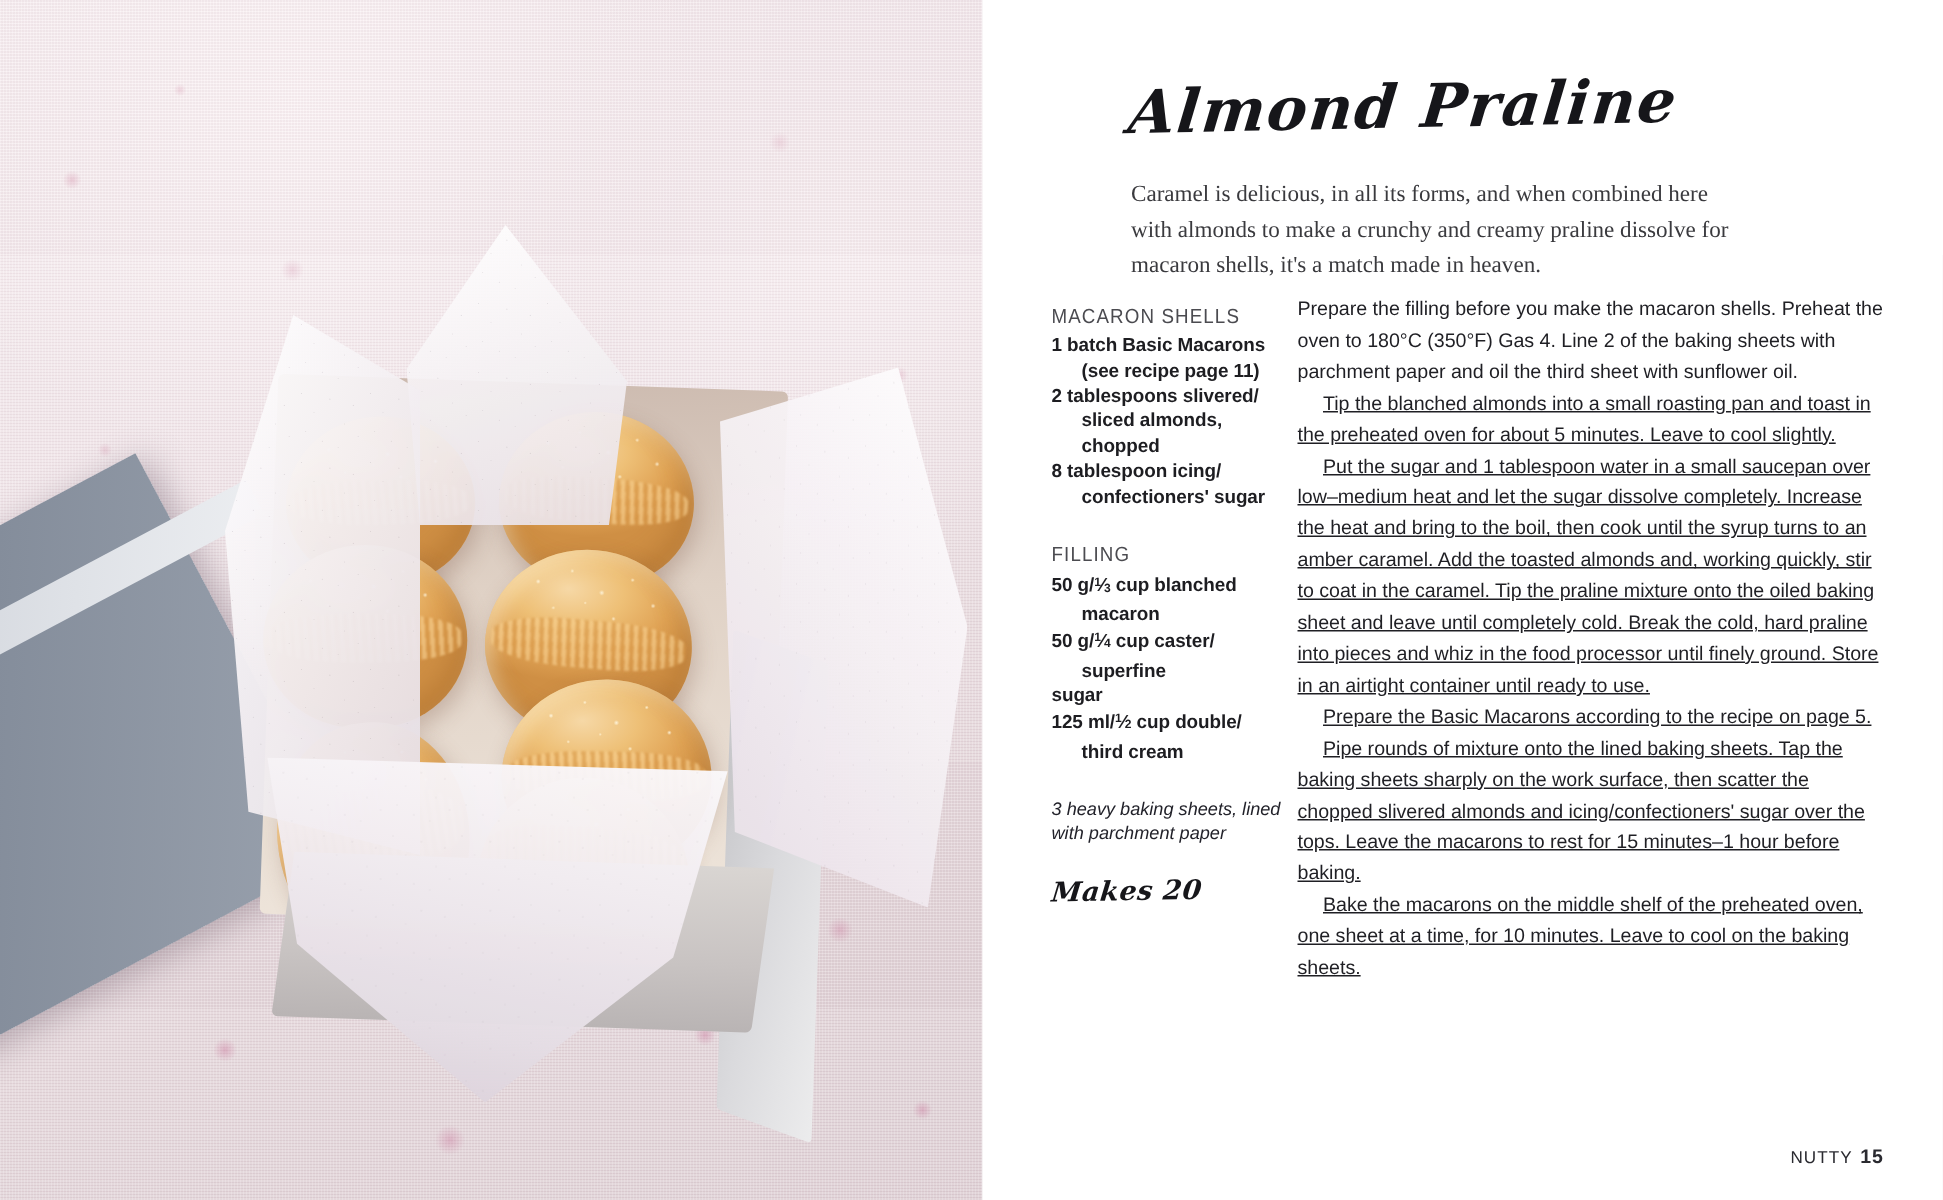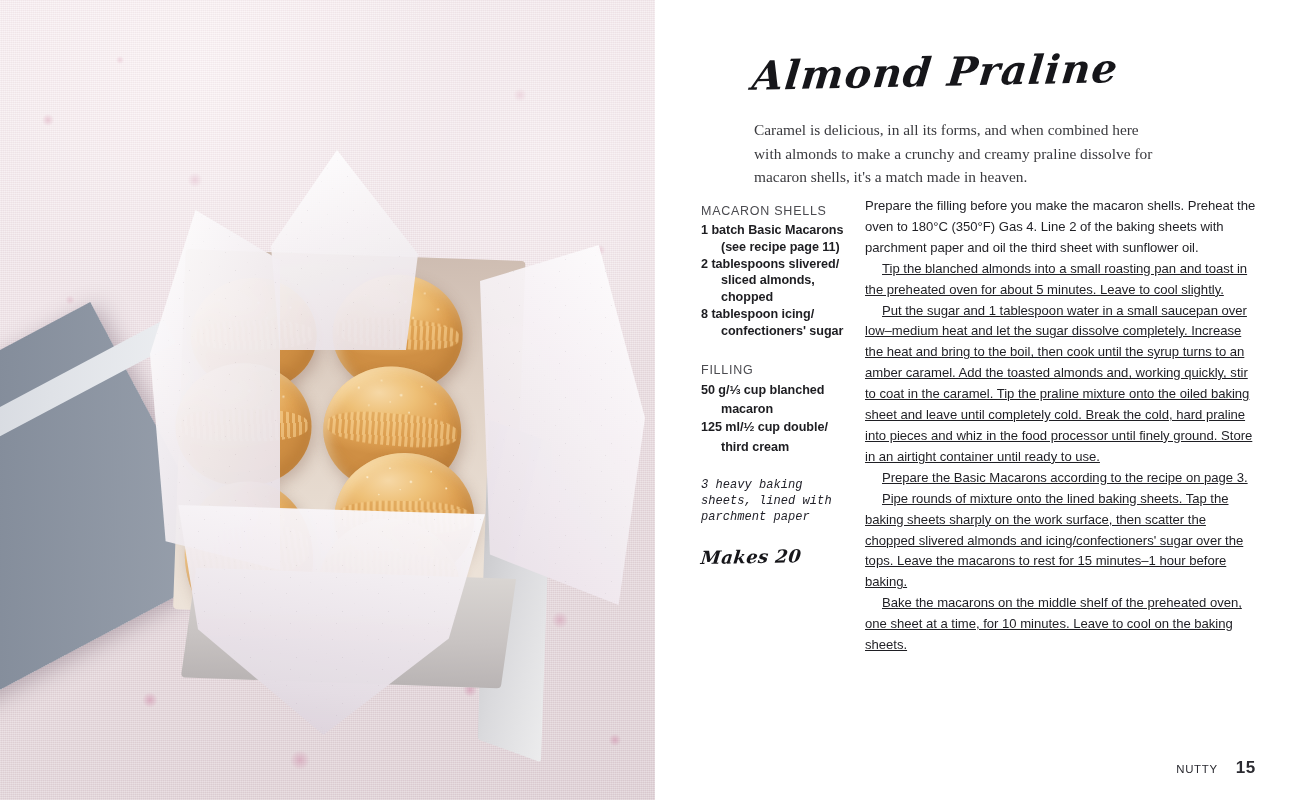--- a/index.html
+++ b/index.html
@@ -299,21 +299,21 @@
     letter-spacing: -.05px;
   }
   .ing-list li .cont {
     display: block;
     padding-left: 10px;
     text-indent: 0;
   }
 
   .equip-note {
     margin-top: 22px;
-    font-family: Liberation Mono, monospace;
+    font-family: Liberation Sans, sans-serif;
     font-size: 12.1px;
     font-style: italic;
     font-weight: 400;
     line-height: 16px;
     color: #22222a;
   }
 
   .makes {
     margin-top: 22px;
     font-family: "DejaVu Serif", serif;
@@ -341,22 +341,22 @@
     right: 39px;
     bottom: 22px;
     font-family: "Liberation Sans", sans-serif;
     font-size: 11.4px;
     letter-spacing: .7px;
     color: #2a2a30;
     white-space: nowrap;
   }
   .folio .pg {
     font-weight: 700;
-    font-size: 17px;
-    margin-left: 18px;
+    font-size: 13px;
+    margin-left: 5px;
   }
 
   sup, sub { font-size: .64em; }
   .frac sup { vertical-align: .42em; }
   .frac sub { vertical-align: -.05em; }
 </style>
 </head>
 <body>
 
 <div class="spread">
@@ -448,35 +448,40 @@
       </ul>
 
       <div class="sec-head gap">FILLING</div>
 
       <ul class="ing-list">
         <li>
           <span class="frac"><span>50 g/</span><sup>1</sup>⁄<sub>3</sub><span> cup blanched</span></span>
           <span class="cont">macaron</span>
         </li>
         <li>
+          <span class="frac"><span>50 g/</span><sup>1</sup>⁄<sub>4</sub><span> cup caster/</span></span>
+          <span class="cont">superfine</span>
+          <span style="display:block;">sugar</span>
+        </li>
+        <li>
           <span class="frac"><span>125 ml/</span><sup>1</sup>⁄<sub>2</sub><span> cup double/</span></span>
           <span class="cont">third cream</span>
         </li>
       </ul>
 
       <div class="equip-note">3 heavy baking sheets, lined with parchment paper</div>
 
       <div class="makes">Makes 20</div>
     </div>
 
     <div class="col-method method">
       <p>Prepare the filling before you make the macaron shells. Preheat the oven to 180°C (350°F) Gas 4. Line 2 of the baking sheets with parchment paper and oil the third sheet with sunflower oil.</p>
       <p>Tip the blanched almonds into a small roasting pan and toast in the preheated oven for about 5 minutes. Leave to cool slightly.</p>
       <p>Put the sugar and 1 tablespoon water in a small saucepan over low–medium heat and let the sugar dissolve completely. Increase the heat and bring to the boil, then cook until the syrup turns to an amber caramel. Add the toasted almonds and, working quickly, stir to coat in the caramel. Tip the praline mixture onto the oiled baking sheet and leave until completely cold. Break the cold, hard praline into pieces and whiz in the food processor until finely ground. Store in an airtight container until ready to use.</p>
-      <p>Prepare the Basic Macarons according to the recipe on page 3.</p>
+      <p>Prepare the Basic Macarons according to the recipe on page 5.</p>
       <p>Pipe rounds of mixture onto the lined baking sheets. Tap the baking sheets sharply on the work surface, then scatter the chopped slivered almonds and icing/confectioners' sugar over the tops. Leave the macarons to rest for 15 minutes–1 hour before baking.</p>
       <p>Bake the macarons on the middle shelf of the preheated oven, one sheet at a time, for 10 minutes. Leave to cool on the baking sheets.</p>
     </div>
 
     <div class="folio">
       <span>NUTTY</span><span class="pg">15</span>
     </div>
   </div>
 
 </div>

